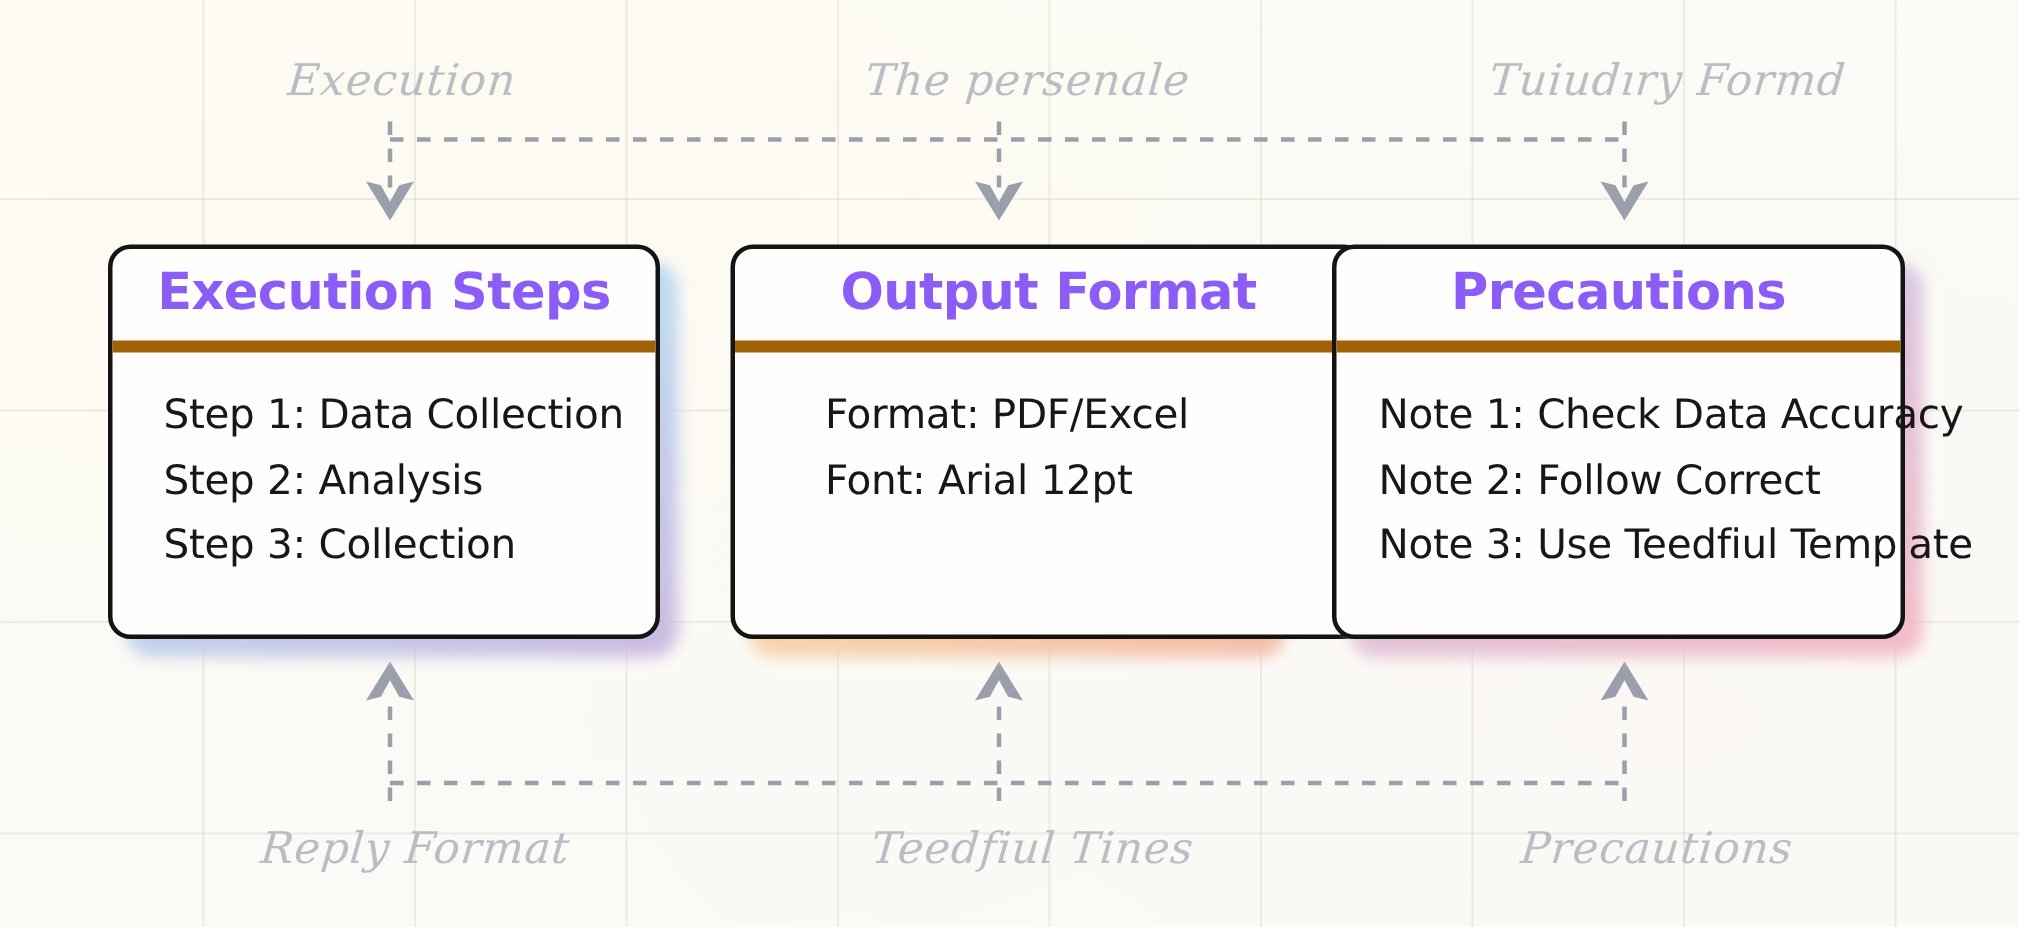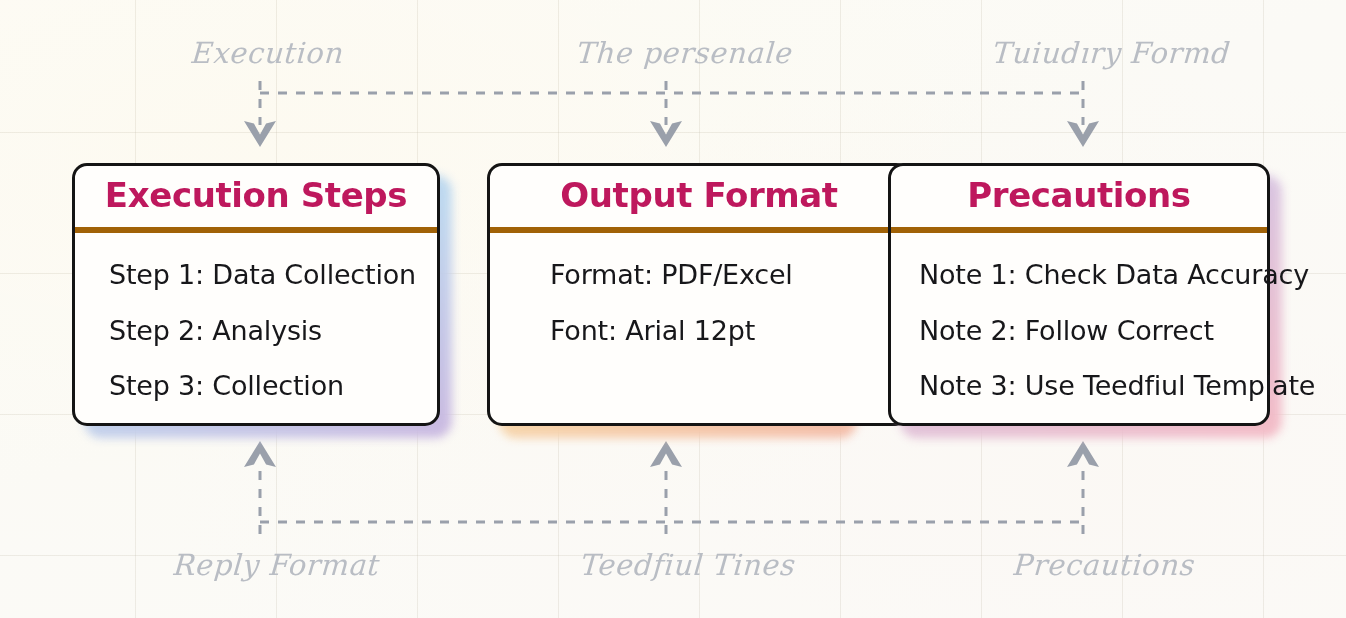--- a/index.html
+++ b/index.html
@@ -75,31 +75,31 @@
     border-radius: 17px;
     z-index: 0;
     filter: blur(5px);
     opacity: .95;
   }
   .card-title {
     font-family: "DejaVu Sans", sans-serif;
     font-weight: 700;
     font-size: 34px;
     text-align: center;
-    color: #be185d;
+    color: #8b5cf6;
     letter-spacing: -0.4px;
     padding: 10px 6px 12px;
-    border-bottom: 6px solid #a16207;
+    border-bottom: 8px solid #a16207;
     line-height: 1.15;
   }
   .card-body {
     padding: 24px 26px 10px 34px;
     display: flex;
     flex-direction: column;
-    gap: 20px;
+    gap: 8px;
   }
   .card-line {
     font-family: "DejaVu Sans", sans-serif;
     font-size: 27px;
     color: #17171a;
     line-height: 1.32;
     white-space: nowrap;
     letter-spacing: -0.2px;
   }
 </style>

